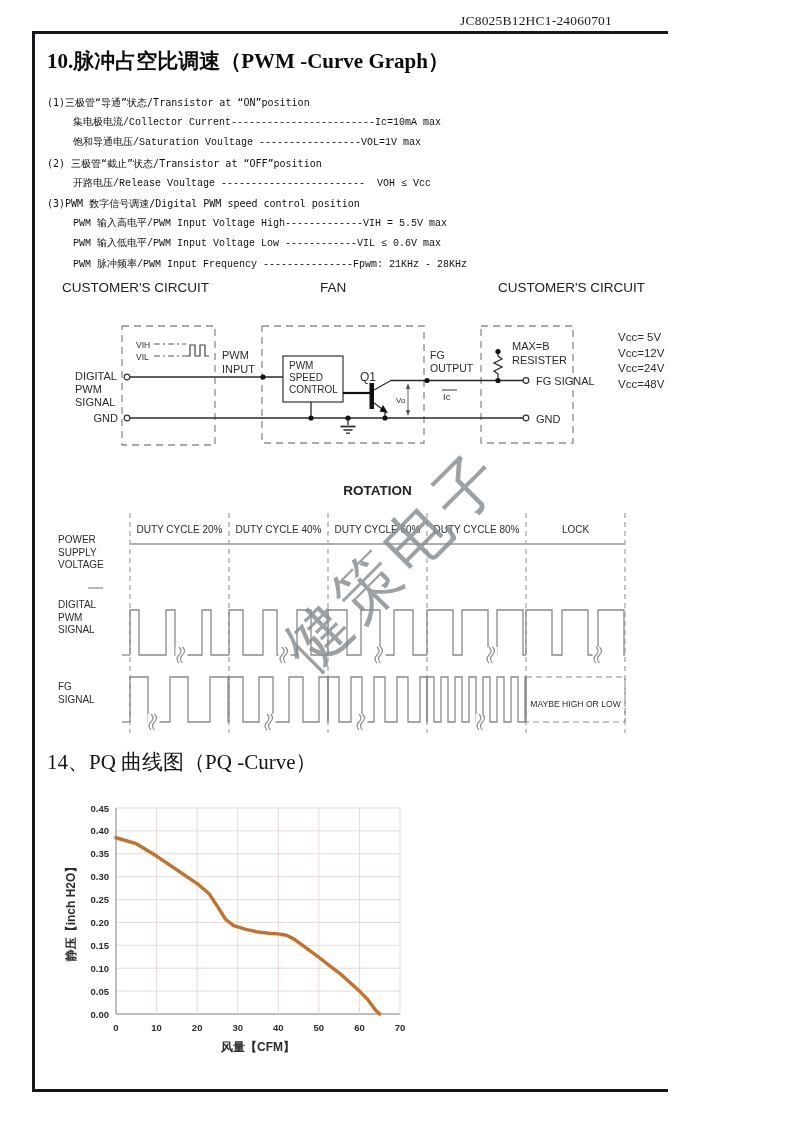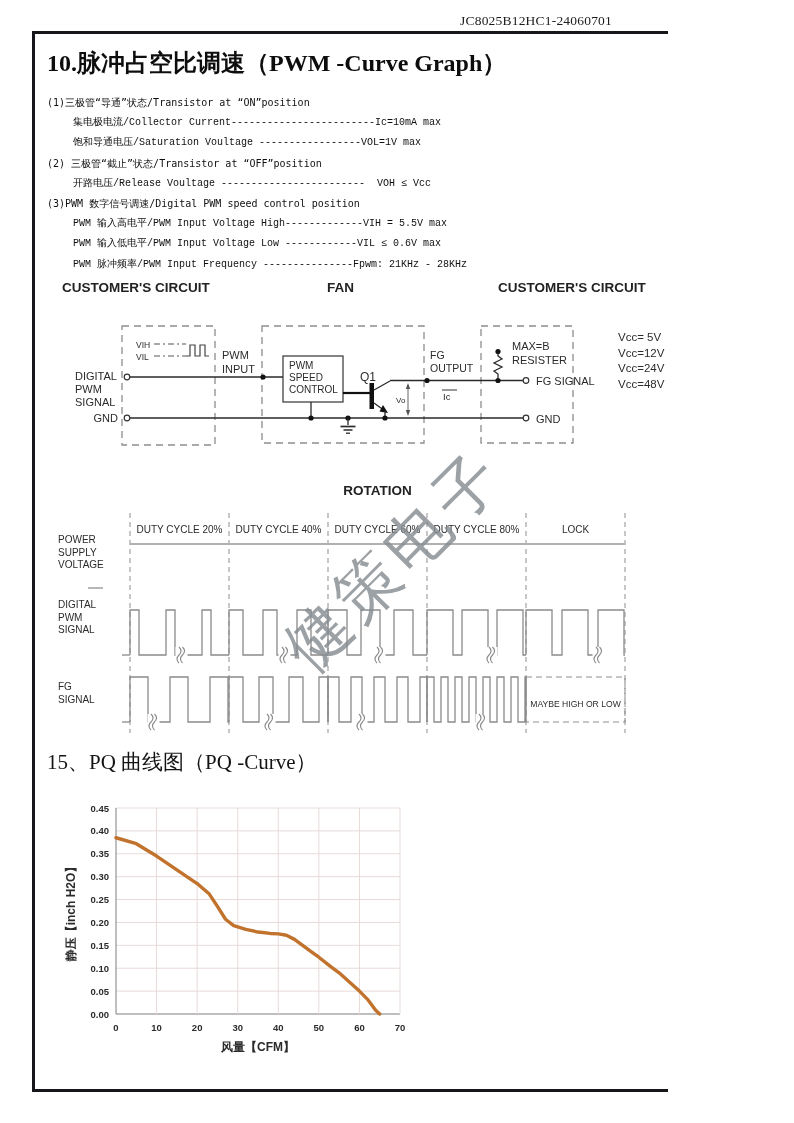--- a/index.html
+++ b/index.html
@@ -2,25 +2,25 @@
 <html><head>
 <meta charset="utf-8">
 <style>
   html,body{margin:0;padding:0;background:#ffffff;}
   .page{position:relative;width:668px;height:1123px;background:#fff;overflow:hidden;
         font-family:"Liberation Sans",sans-serif;color:#111;}
   .doc-code{position:absolute;top:13px;right:56px;font-family:"Liberation Serif",serif;
         font-size:13.5px;letter-spacing:.2px;color:#1c1c1c;}
   .frame{position:absolute;left:32px;top:31px;width:722px;height:1055px;border:3px solid #17171b;}
   .title10{position:absolute;left:47px;top:47px;font-family:"Liberation Serif",serif;
-        font-weight:bold;font-size:24px;color:#0d0d0d;}
+        font-weight:bold;font-size:21px;color:#0d0d0d;}
   .spec-lines{position:absolute;left:47px;top:93px;font-family:"DejaVu Sans Mono",monospace;
         font-size:10px;line-height:20.2px;color:#0f0f0f;white-space:pre;}
   .spec-line.ind1{padding-left:26px;font-family:Liberation Mono, monospace;}
-  .circ-header{position:absolute;top:280px;font-size:13.5px;font-weight:bold;color:#222;}
+  .circ-header{position:absolute;top:280px;font-size:13.5px;font-weight:normal;color:#222;}
   .rotation-title{position:absolute;left:55px;top:483px;width:645px;text-align:center;
         font-size:13.5px;font-weight:bold;color:#222;}
   .title11{position:absolute;left:47px;top:748px;font-family:"Liberation Serif",serif;
         font-size:21px;color:#141414;}
   svg.overlay{position:absolute;left:0;top:0;width:794px;height:1123px;pointer-events:none;}
   .watermark{position:absolute;left:245px;top:523px;width:300px;height:76px;line-height:76px;
         text-align:center;font-family:"Liberation Serif",serif;font-size:64px;letter-spacing:6px;
         color:#878d92;opacity:.82;transform:rotate(-45deg);pointer-events:none;z-index:30;}
   svg text{font-family:"Liberation Sans",sans-serif;fill:#2b2b2b;}
 </style>
@@ -29,25 +29,25 @@
 
 <div class="page">
 
   <div class="doc-code">JC8025B12HC1-24060701</div>
   <div class="frame"></div>
 
   <div class="title10">10.脉冲占空比调速（PWM -Curve Graph）</div>
   <div class="spec-lines" id="spec-lines"><div class="spec-line ind0">(1)三极管“导通”状态/Transistor at “ON”position</div><div class="spec-line ind1">集电极电流/Collector Current------------------------Ic=10mA max</div><div class="spec-line ind1">饱和导通电压/Saturation Voultage -----------------VOL=1V max</div><div class="spec-line ind0">(2) 三极管“截止”状态/Transistor at “OFF”position</div><div class="spec-line ind1">开路电压/Release Voultage ------------------------  VOH ≤ Vcc</div><div class="spec-line ind0">(3)PWM 数字信号调速/Digital PWM speed control position</div><div class="spec-line ind1">PWM 输入高电平/PWM Input Voltage High-------------VIH = 5.5V max</div><div class="spec-line ind1">PWM 输入低电平/PWM Input Voltage Low ------------VIL ≤ 0.6V max</div><div class="spec-line ind1">PWM 脉冲频率/PWM Input Frequency ---------------Fpwm: 21KHz - 28KHz</div></div>
 
   <div class="circ-header" style="left:62px">CUSTOMER'S CIRCUIT</div>
-  <div class="circ-header" style="left:327px">FAN</div>
+  <div class="circ-header" style="left:320px">FAN</div>
   <div class="circ-header" style="left:498px">CUSTOMER'S CIRCUIT</div>
 
   <div class="rotation-title">ROTATION</div>
-  <div class="title11">15、PQ 曲线图（PQ -Curve）</div>
+  <div class="title11">14、PQ 曲线图（PQ -Curve）</div>
 
   <svg class="overlay" viewBox="0 0 794 1123">
 
     <g stroke-linecap="butt" stroke-linejoin="miter">
 
       <rect x="122" y="326" width="93" height="119" fill="none" stroke="#8d8d8d" stroke-width="1.3" stroke-dasharray="7 5"></rect>
       <rect x="262" y="326" width="162" height="117" fill="none" stroke="#8d8d8d" stroke-width="1.3" stroke-dasharray="7 5"></rect>
       <rect x="481" y="326" width="92" height="117" fill="none" stroke="#8d8d8d" stroke-width="1.3" stroke-dasharray="7 5"></rect>
 
       <text x="136" y="348" font-size="8.5">VIH</text>

